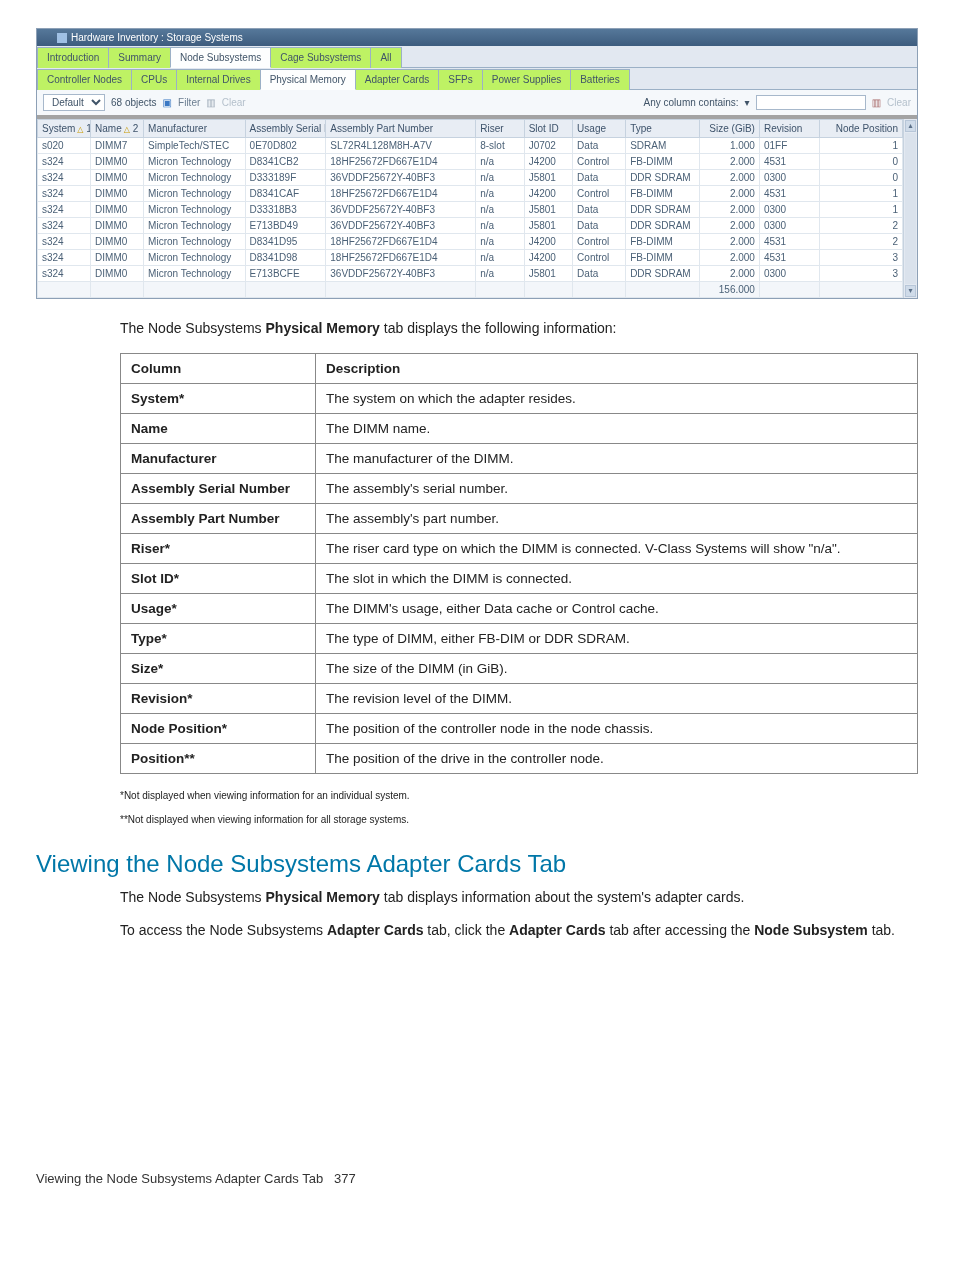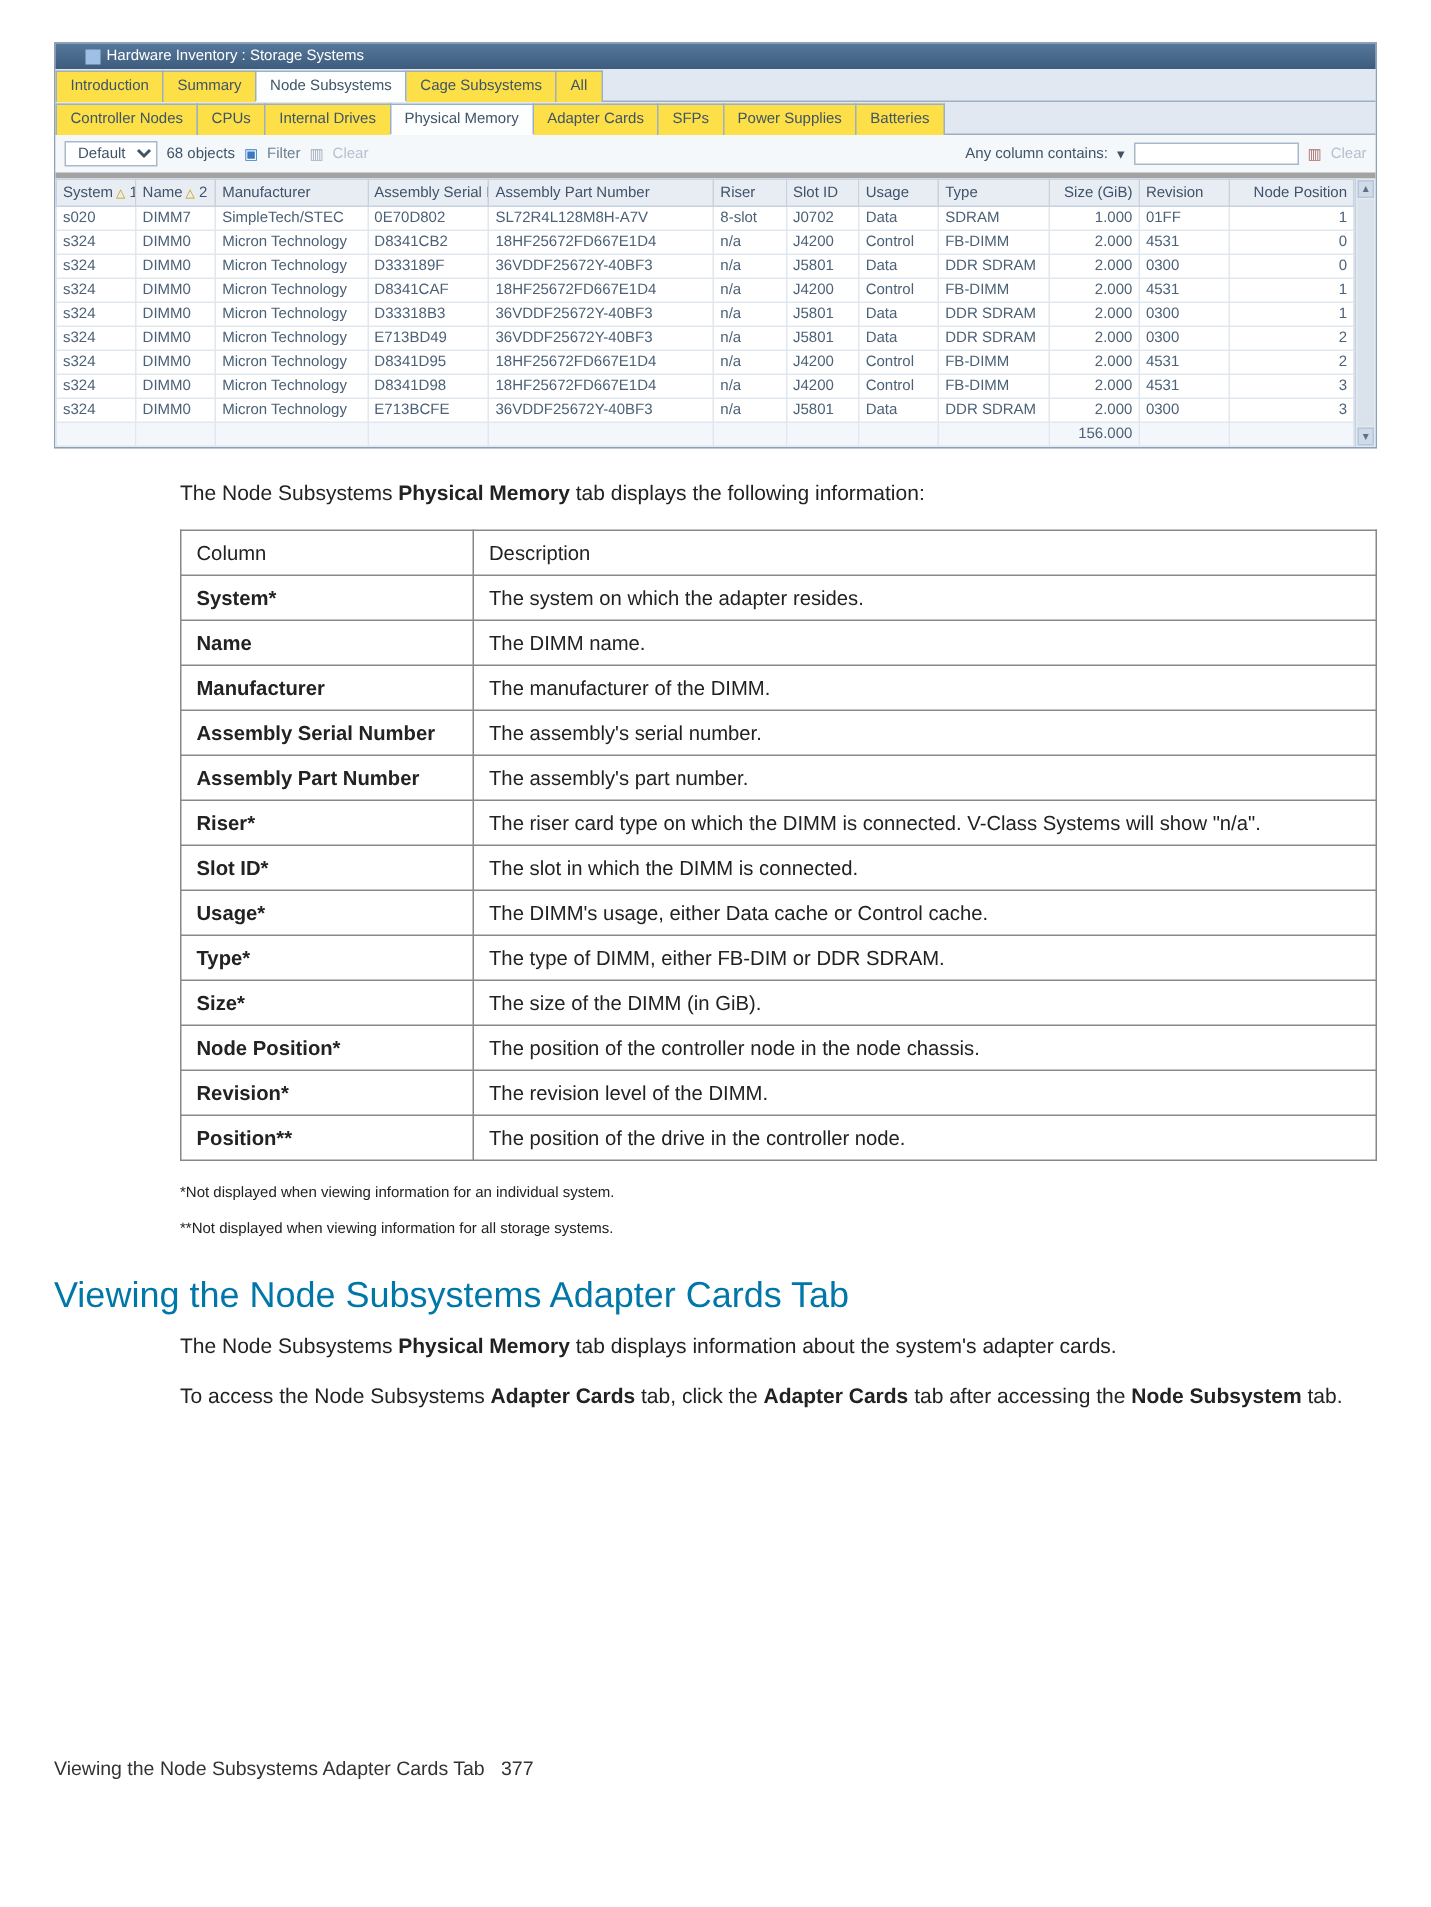--- a/index.html
+++ b/index.html
@@ -34,21 +34,21 @@
   .title-bar .icon { width:10px; height:10px; background:#9fc0e4; display:inline-block; }
   .tab-row {
     display: flex;
     border-bottom: 1px solid #9bb0c6;
     background: #e2e8f1;
   }
   .tab {
     padding: 4px 9px;
     border: 1px solid #9bb0c6;
     border-bottom: none;
-    background: #fde047;
+    background: #bef264;
     margin-right: -1px;
     cursor: pointer;
     color: #405468;
     position: relative;
     top: 1px;
     white-space: nowrap;
   }
   .tab.active {
     background: #fdfefe;
     font-weight: normal;
@@ -120,21 +120,21 @@
   table.desc {
     width: calc(100% - 84px);
     margin-left: 84px;
     border-collapse: collapse;
     font-size: 13.5px;
     margin-bottom: 14px;
     border: 1.5px solid #777;
   }
   table.desc th {
     background:#fff;
-    font-weight:normal;
+    font-weight:bold;
     text-align:left;
     padding:7px 10px;
     border:1px solid #888;
   }
   table.desc td {
     padding:7px 10px;
     border:1px solid #888;
     vertical-align: top;
   }
   table.desc td:first-child { font-weight:bold; width:195px; }
@@ -419,26 +419,26 @@
         </tr>
         <tr>
           <td>Type*</td>
           <td>The type of DIMM, either FB-DIM or DDR SDRAM.</td>
         </tr>
         <tr>
           <td>Size*</td>
           <td>The size of the DIMM (in GiB).</td>
         </tr>
         <tr>
+          <td>Revision*</td>
+          <td>The revision level of the DIMM.</td>
+        </tr>
+        <tr>
           <td>Node Position*</td>
           <td>The position of the controller node in the node chassis.</td>
-        </tr>
-        <tr>
-          <td>Revision*</td>
-          <td>The revision level of the DIMM.</td>
         </tr>
         <tr>
           <td>Position**</td>
           <td>The position of the drive in the controller node.</td>
         </tr>
       </tbody>
   </table>
 
   <p class="notes">*Not displayed when viewing information for an individual system.</p>
   <p class="notes">**Not displayed when viewing information for all storage systems.</p>

